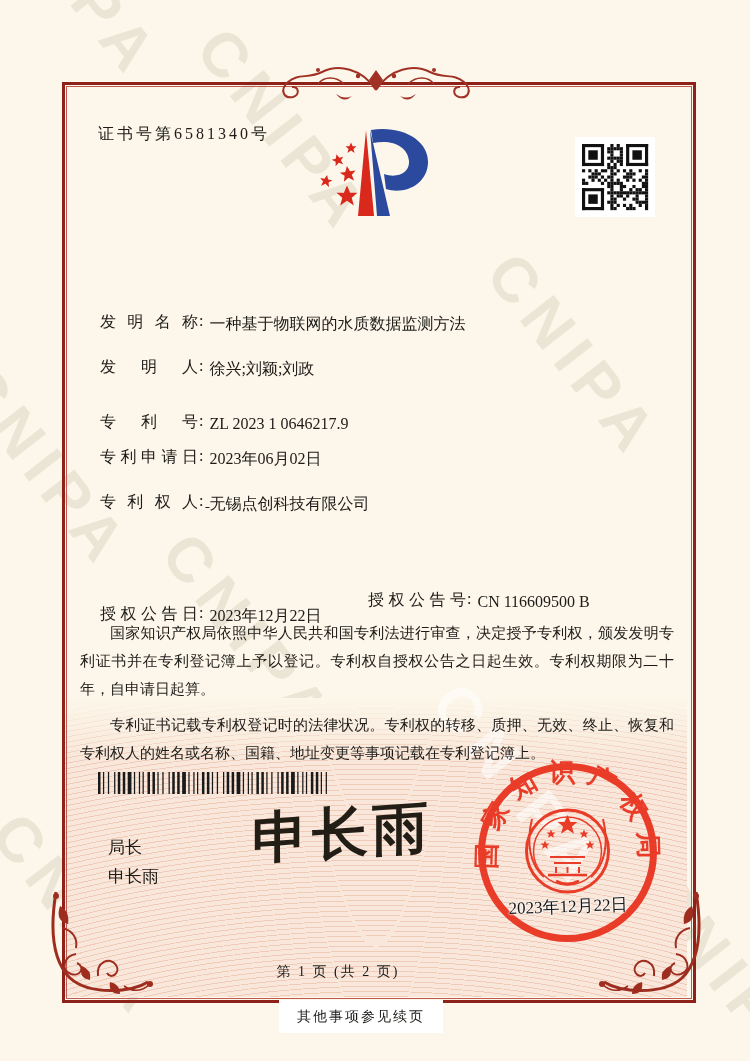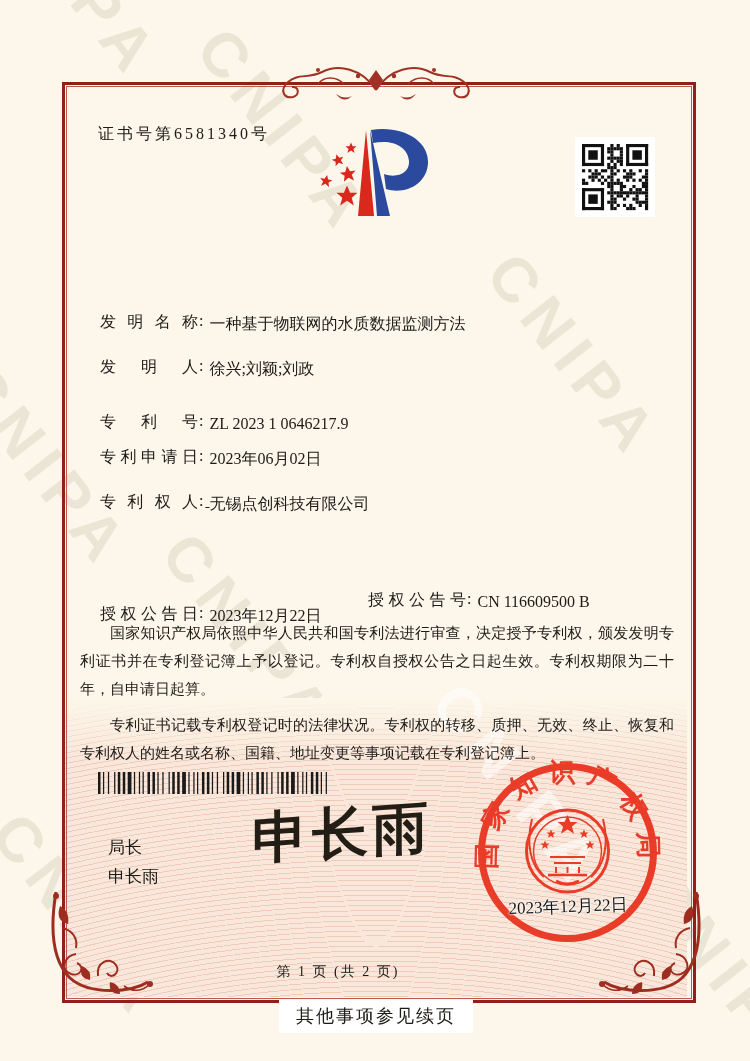--- a/index.html
+++ b/index.html
@@ -46,22 +46,22 @@
          font-family:"Liberation Sans",sans-serif;}
   .signature{position:absolute;left:252px;top:796px;font-size:56px;font-weight:600;
          color:#221d15;transform:rotate(-4deg) skewX(-4deg);letter-spacing:4px;
          white-space:nowrap;}
   .seal-wrap{position:absolute;left:470px;top:755px;width:195px;height:195px;}
   .seal-date{position:absolute;left:477px;top:895px;width:182px;text-align:center;
          font-size:17px;color:#141414;transform:rotate(-2deg);
          text-shadow:0 0 3px #fff,0 0 2px #fff,0 0 1px #fff;}
   .page-label{position:absolute;left:62px;top:963px;width:552px;text-align:center;
          font-size:14px;letter-spacing:2px;}
-  .cont-strip{position:absolute;left:279px;top:1000px;width:194px;height:33px;
-         background:#ffffff;text-align:center;line-height:33px;font-size:18px;
+  .cont-strip{position:absolute;left:279px;top:1000px;width:164px;height:33px;
+         background:#ffffff;text-align:center;line-height:33px;font-size:14px;
          letter-spacing:2px;z-index:6;}
 </style>
 </head>
 <body>
 
 <span class="wm" style="left:-45px;top:-60px;">CNIPA</span>
 <span class="wm" style="left:165px;top:95px;">CNIPA</span>
 <span class="wm" style="left:655px;top:-40px;">CNIPA</span>
 <span class="wm" style="left:455px;top:320px;">CNIPA</span>
 <span class="wm" style="left:-75px;top:430px;">CNIPA</span>

